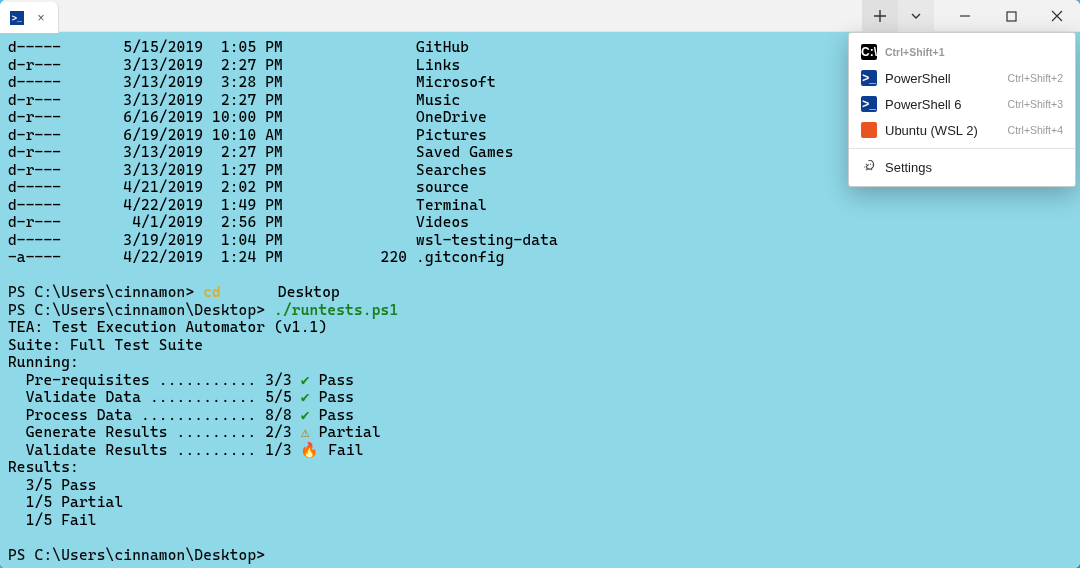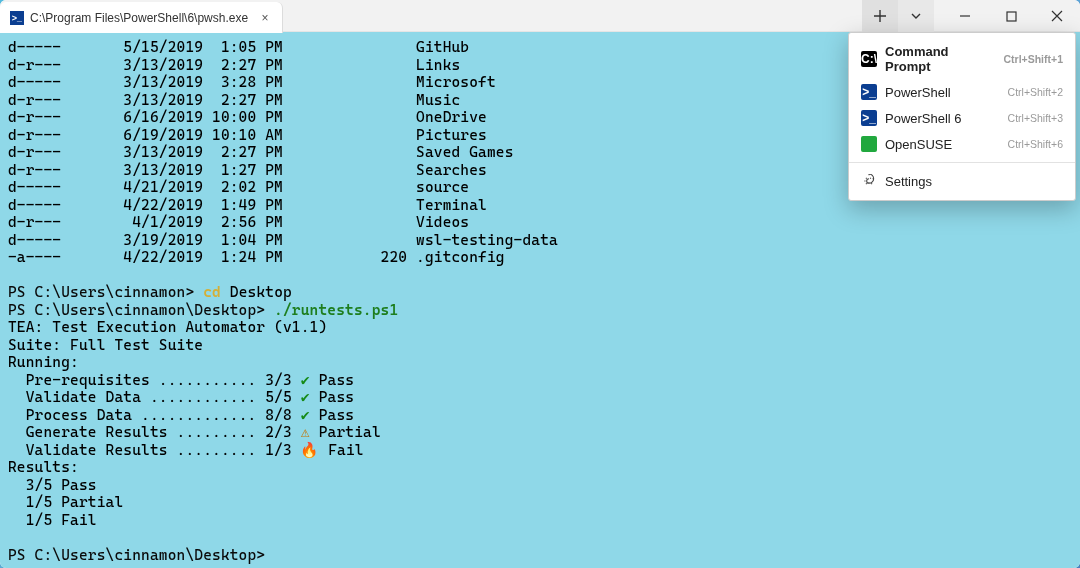--- a/index.html
+++ b/index.html
@@ -17,21 +17,21 @@
   .btn { width:46px; height:32px; display:flex; align-items:center; justify-content:center; color:#333; }
   .btn.small { width:36px; height:32px; background:#e0e0e0; }
   .btn.small:last-child { background:#e8e8e8; }
   .win-controls { display:flex; margin-left:8px; }
   .win-controls .btn { width:46px; }
 
   .terminal { flex:1; background:#8fd8e8; padding:6px 8px 8px 8px; font-family:"Cascadia Mono","Consolas","Courier New",monospace; font-size:14.8px; line-height:17.5px; color:#000; letter-spacing:0.2px; white-space:pre; overflow:hidden; }
   .dir-line { color:#000; }
   .prompt-path { color:#0a0a0a; }
   .cmd-cd { color:#d4af37; font-weight:600;text-align:right; }
-  .cmd-arg { color:#000; }
+  .cmd-arg { color:#000;margin-left:48px; }
   .cmd-script { color:#1e7e1e; font-weight:600;margin-top:32px; }
   .test-pass { color:#168a16; }
   .test-warn { color:#c47400; }
   .test-fail { color:#a81010; }
 
   .dropdown { position:absolute; top:32px; right:4px; width:228px; background:#fff; border:1px solid #ccc; border-radius:3px; box-shadow:0 8px 24px rgba(0,0,0,0.25); padding:6px 0; font-size:13px; }
   .menu-item { display:flex; align-items:center; gap:8px; padding:5px 12px; color:#222; }
   .menu-item.active { font-weight:700; }
   .menu-item .micon { width:16px; height:16px; display:inline-flex; align-items:center; justify-content:center; font-size:12px; border-radius:2px; }
   .menu-item .label { flex:1; }
@@ -48,21 +48,20 @@
   svg { display:block; }
 </style>
 </head>
 <body>
 
 <div class="window">
 
   <div class="titlebar">
     <div class="tab">
       <span class="icon icon-ps micon">&gt;_</span>
-      <span>C:\Program Files\PowerShell\6\pwsh.exe</span>
       <span class="tab-close">×</span>
     </div>
     <div class="titlebar-spacer"></div>
     <div class="newtab-area">
       <div class="btn small">
         <svg width="14" height="14" viewBox="0 0 14 14">
             <path d="M7 1v12M1 7h12" stroke="#333" stroke-width="1.4"></path>
           </svg>
       </div>
       <div class="btn small">
@@ -118,37 +117,36 @@
   <span>3/5 Pass</span>
   <span>1/5 Partial</span>
   <span>1/5 Fail</span>
 
 <span class="prompt-path">PS C:\Users\cinnamon\Desktop&gt;</span></div>
 
   <div class="dropdown">
     <div id="menu-profiles">
         <div class="menu-item active">
           <span class="micon icon-cmd">C:\</span>
-          <span class="label">Command Prompt</span>
           <span class="shortcut">Ctrl+Shift+1</span>
         </div>
         <div class="menu-item">
           <span class="micon icon-ps">&gt;_</span>
           <span class="label">PowerShell</span>
           <span class="shortcut">Ctrl+Shift+2</span>
         </div>
         <div class="menu-item">
           <span class="micon icon-ps">&gt;_</span>
           <span class="label">PowerShell 6</span>
           <span class="shortcut">Ctrl+Shift+3</span>
         </div>
         <div class="menu-item">
-          <span class="micon icon-suse"></span>
-          <span class="label">OpenSUSE</span>
-          <span class="shortcut">Ctrl+Shift+6</span>
+          <span class="micon icon-ubuntu"></span>
+          <span class="label">Ubuntu (WSL 2)</span>
+          <span class="shortcut">Ctrl+Shift+4</span>
         </div>
       </div>
     <div class="menu-divider"></div>
     <div class="menu-item">
       <span class="micon icon-gear">
         <svg width="14" height="14" viewBox="0 0 24 24">
             <path fill="none" stroke="#444" stroke-width="1.8" d="M12 8a4 4 0 100 8 4 4 0 000-16m0 0v2m0 12v2m8-8h-2M6 12H4m11.3-5.3l-1.4 1.4M8.1 15.9l-1.4 1.4m0-10.6l1.4 1.4m7.8 7.8l1.4 1.4"></path>
           </svg>
       </span>
       <span class="label">Settings</span>

